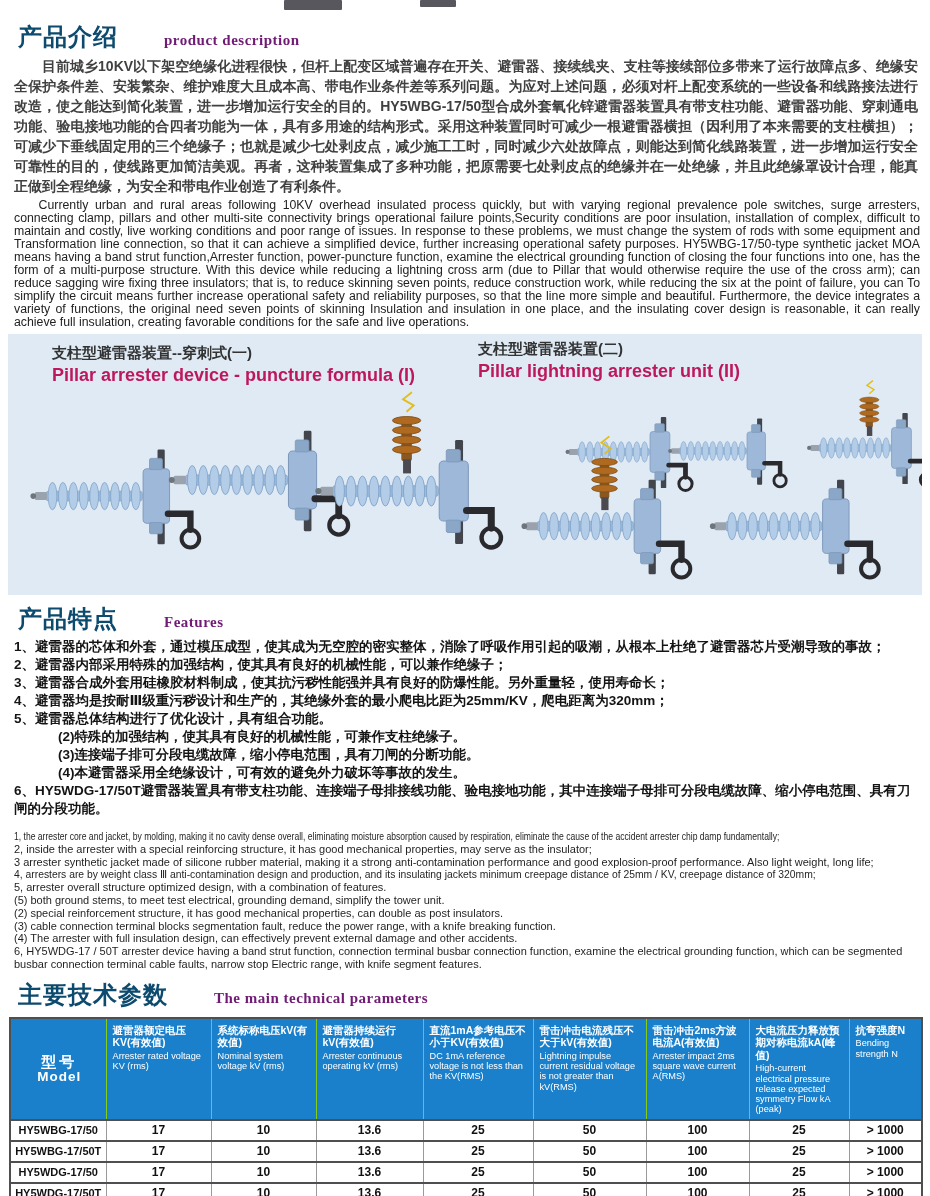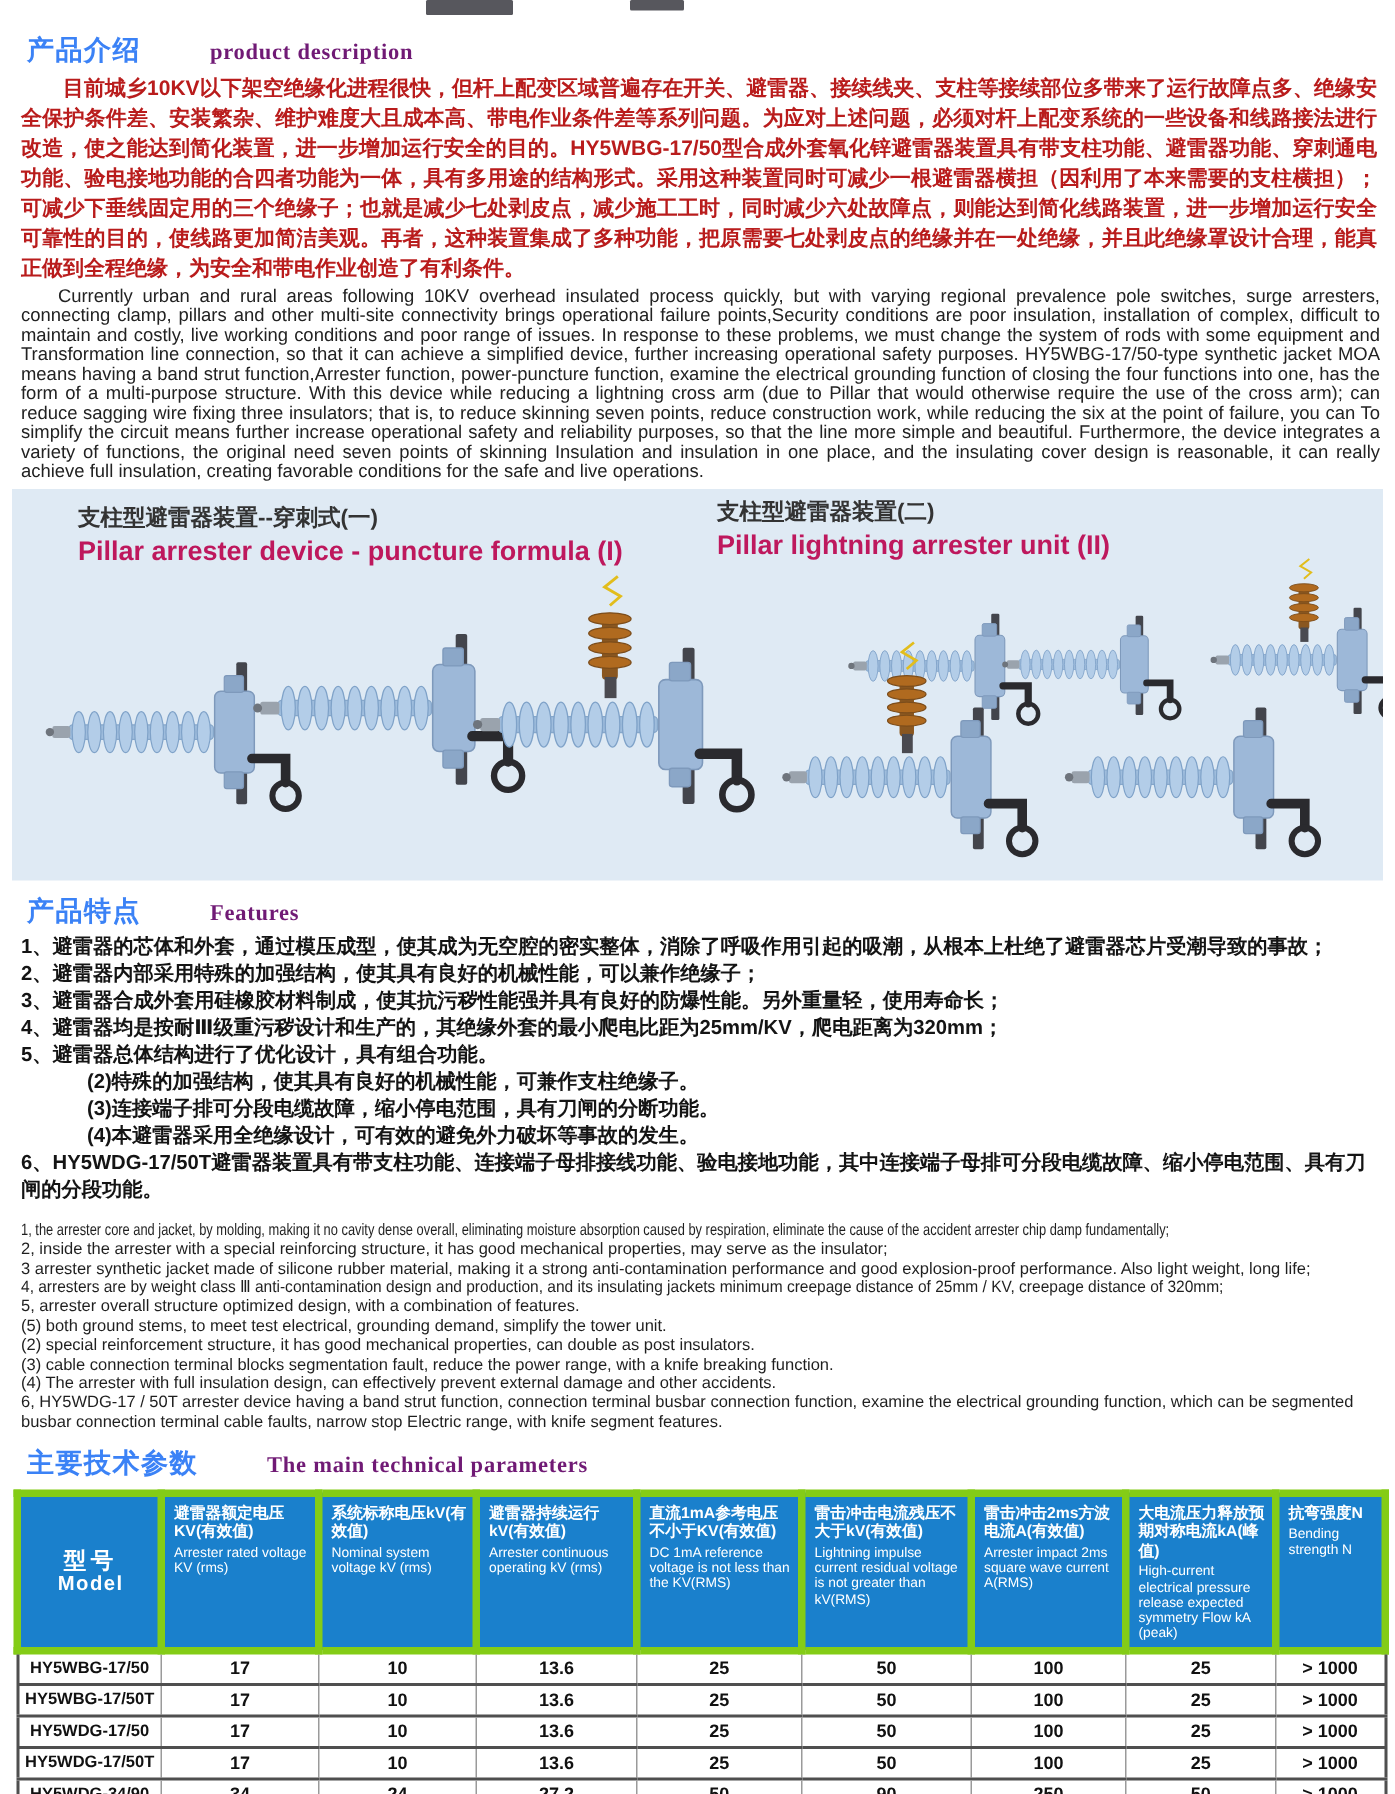--- a/index.html
+++ b/index.html
@@ -7,24 +7,24 @@
     width:930px;height:1196px;position:relative;overflow:hidden;
     background:#ffffff;color:#1c1c1c;
     font-family:"Liberation Sans","DejaVu Sans",sans-serif;
   }
   
   .top-strip{position:relative;height:13px;}
   .rem{position:absolute;top:0;background:#45454b;border-radius:1px;opacity:.9;}
 
   
   .sec-head{display:flex;align-items:baseline;gap:9px;margin:8px 0 3px 18px;}
-  .sec-head .cn{font-size:18px;font-weight:800;color:#3b82f6;letter-spacing:1px;}
+  .sec-head .cn{font-size:24px;font-weight:800;color:#0c4a6e;letter-spacing:1px;}
   .sec-head .en{font-family:"Liberation Serif","DejaVu Serif",serif;font-size:15px;font-weight:700;color:#701a75;letter-spacing:.5px;margin-left:37px;}
 
-  .para-cn{margin:2px 12px 0 14px;font-size:14px;font-weight:700;line-height:20px;text-indent:2em;color:#b91c1c;text-align:justify;}
+  .para-cn{margin:2px 12px 0 14px;font-size:14px;font-weight:700;line-height:20px;text-indent:2em;color:#404040;text-align:justify;}
   .para-en{margin:3px 10px 0 14px;font-size:12.3px;line-height:13px;text-indent:2em;color:#222;text-align:justify;}
 
   
   .panel{position:relative;margin:5px 8px 0;height:261px;background:#dfeaf4;}
   .fig-title{position:absolute;}
   .fig-title.left{left:44px;top:10px;}
   .fig-title.right{left:470px;top:6px;}
   .fig-title .cn{font-size:15px;font-weight:700;color:#333;}
   .fig-title .en{font-size:18px;font-weight:600;color:#be185d;margin-top:2px;}
   .panel-art{position:absolute;left:0;top:0;width:100%;height:100%;}
@@ -32,21 +32,21 @@
   
   .feat-cn{margin:3px 14px 12px;font-size:13.5px;font-weight:700;line-height:18px;color:#141414;}
   .feat-cn .sub{padding-left:44px;}
   .feat-en{margin:3px 14px 0;font-size:11px;line-height:12.8px;color:#1f1f1f;}
   .feat-en .ln{min-height:12.8px;}
   .cond80{white-space:nowrap;transform:scaleX(.78);transform-origin:0 50%;}
   .cond95{white-space:nowrap;transform:scaleX(.94);transform-origin:0 50%;}
 
   
   .params-table{border-collapse:collapse;margin:6px 0 0 9px;width:912px;table-layout:fixed;border:2px solid #4f4f4f;}
-  .params-table th{background:#1a80cc;color:#fff;vertical-align:top;text-align:left;padding:5px 4px 4px 6px;border:5px solid #84cc16;}
+  .params-table th{background:#1a80cc;color:#fff;vertical-align:top;text-align:left;padding:5px 4px 4px 6px;border:1px solid #84cc16;}
   .params-table th .cn{font-size:10.5px;font-weight:700;line-height:12.5px;}
   .params-table th .en{font-size:9.2px;font-weight:400;line-height:10.3px;margin-top:2px;}
   .params-table th.model{text-align:center;vertical-align:middle;margin-left:12px;}
   .params-table th.model .cn{font-size:15px;letter-spacing:3px;}
   .params-table th.model .en{font-size:13.5px;font-weight:700;letter-spacing:1px;margin-top:4px;}
   .params-table td{border-left:1px solid #9a9a9a;border-right:1px solid #9a9a9a;border-top:2px solid #4f4f4f;border-bottom:2px solid #4f4f4f;font-size:12px;font-weight:600;text-align:center;padding:2px;height:15px;color:#111;}
   .params-table td.model{font-size:11px;font-weight:600;}
 </style>
 </head>
 <body>

